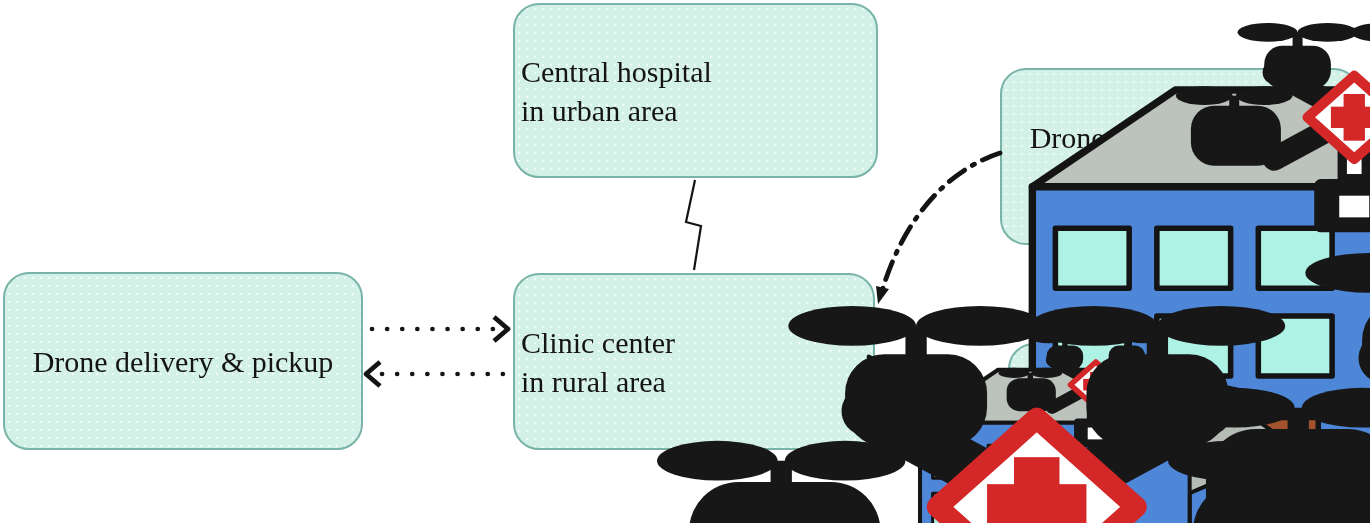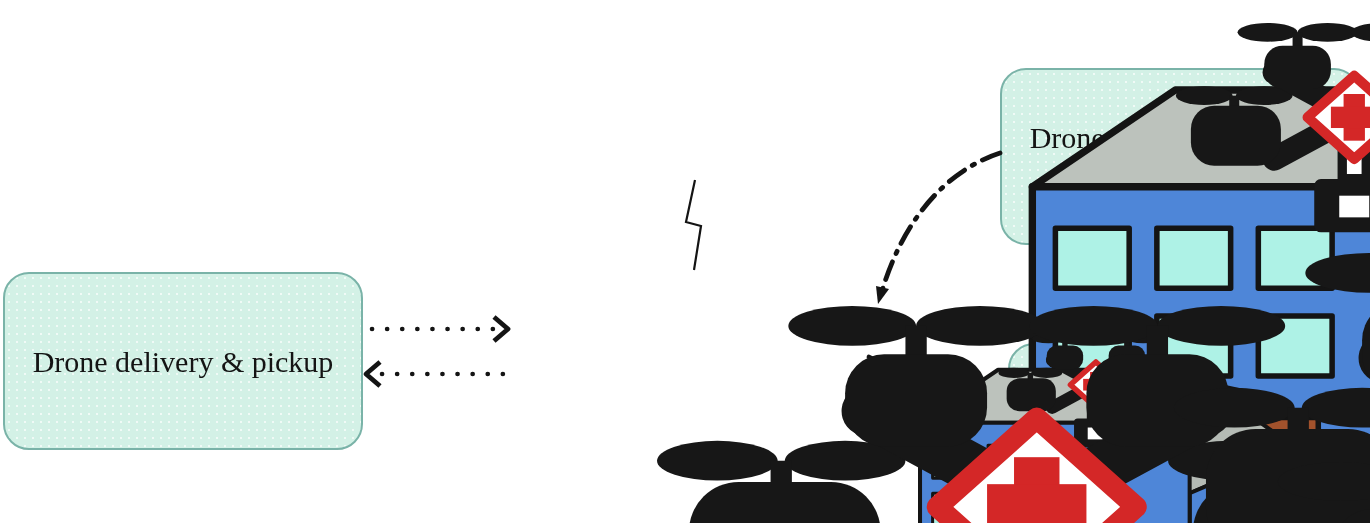--- a/index.html
+++ b/index.html
@@ -24,25 +24,33 @@
   #b-refill   { left:1000px;top:68px;  width:360px; height:177px; }
   #b-testkits { left:1008px;top:343px; width:357px; height:177px; }
   .overlay { position:absolute; left:0; top:0; z-index:5; pointer-events:none; }
   .line { white-space:nowrap; }
 </style>
 </head>
 <body>
 
 <div class="canvas">
 
+  <div class="box leftalign" id="b-central">
+    <div class="line">Central hospital</div>
+    <div class="line">in urban area</div>
+  </div>
 
   <div class="box center" id="b-left">
     <div class="line">Drone delivery &amp; pickup</div>
   </div>
 
+  <div class="box leftalign" id="b-clinic">
+    <div class="line">Clinic center</div>
+    <div class="line">in rural area</div>
+  </div>
 
   <div class="box center" id="b-refill">
     <div class="line">Drone delivery &amp; pickup</div>
     <div class="line">(medicine refilling)</div>
   </div>
 
   <div class="box center" id="b-testkits">
     <div class="line">Drone delivery &amp; pickup</div>
     <div class="line">(test kits)</div>
   </div>

